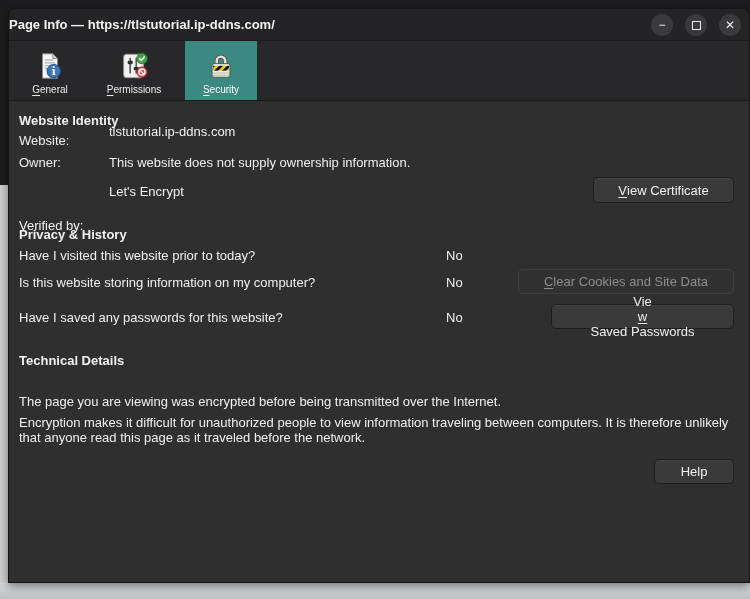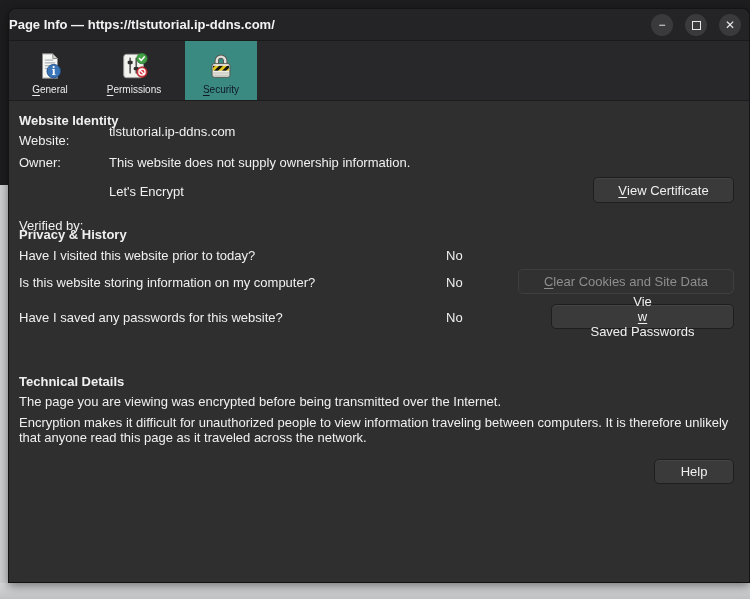--- a/index.html
+++ b/index.html
@@ -30,21 +30,21 @@
   
   .tabbar { display:flex; align-items:stretch; gap:6px; height:60px; padding-left:8px;
             background:#28282a; border-bottom:1px solid #1c1c1d; }
   .tab { display:flex; flex-direction:column; align-items:center; justify-content:flex-end;
          padding:5px 0 5px; cursor:pointer; }
   .tab.selected { background:#3b8a82; }
   .tab-general { width:66px; } .tab-permissions { width:90px; } .tab-security { width:72px; }
   .ticon { width:30px; height:30px; display:block; }
   .ticon svg { width:30px; height:30px; display:block; }
   .tlabel { font-size:10px; color:#ececec; margin-top:3px; white-space:nowrap; }
-  .tab.selected .tlabel { color:#0f172a; }
+  .tab.selected .tlabel { color:#ffffff; }
   u { text-decoration:underline; text-underline-offset:2px; }
 
   
   .content { position:absolute; left:0; top:93px; right:0; bottom:0; font-size:13px; color:#f0f0f0; }
   .abs { position:absolute; white-space:nowrap; }
   .h { font-weight:bold; }
   .para { position:absolute; white-space:normal; line-height:15px; }
 
   .btn { position:absolute; display:flex; align-items:center; justify-content:center;
          background:#3a3a3b; color:#f0f0f0; border:1px solid #1e1e1e; border-radius:5px;
@@ -160,23 +160,23 @@
           <span>lear Cookies and Site Data</span>
         </button>
       <div class="abs" style="left:10px;  top:208px;">Have I saved any passwords for this website?</div>
       <div class="abs" style="left:437px; top:208px;">No</div>
       <button class="btn" style="top:202px; right:15px; width:183px; height:25px;flex-direction:column;">
           <span>Vie</span>
           <u>w</u>
           <span> Saved Passwords</span>
         </button>
 
-      <div class="abs h" style="left:10px; top:251px;margin-top:21px;">Technical Details</div>
+      <div class="abs h" style="left:10px; top:251px;">Technical Details</div>
       <div class="abs" style="left:10px; top:292px;">The page you are viewing was encrypted before being transmitted over the Internet.</div>
-      <div class="para" style="left:10px; top:313px; width:716px;">Encryption makes it difficult for unauthorized people to view information traveling between computers. It is therefore unlikely that anyone read this page as it traveled across the network.</div>
+      <div class="para" style="left:10px; top:313px; width:716px;">Encryption makes it difficult for unauthorized people to view information traveling between computers. It is therefore unlikely that anyone read this page as it traveled before the network.</div>
 
       <button class="btn" style="top:357px; right:15px; width:80px; height:25px;">
           <span>Help</span>
         </button>
 
     </div>
   </div>
 </div>
 
 </body></html>

